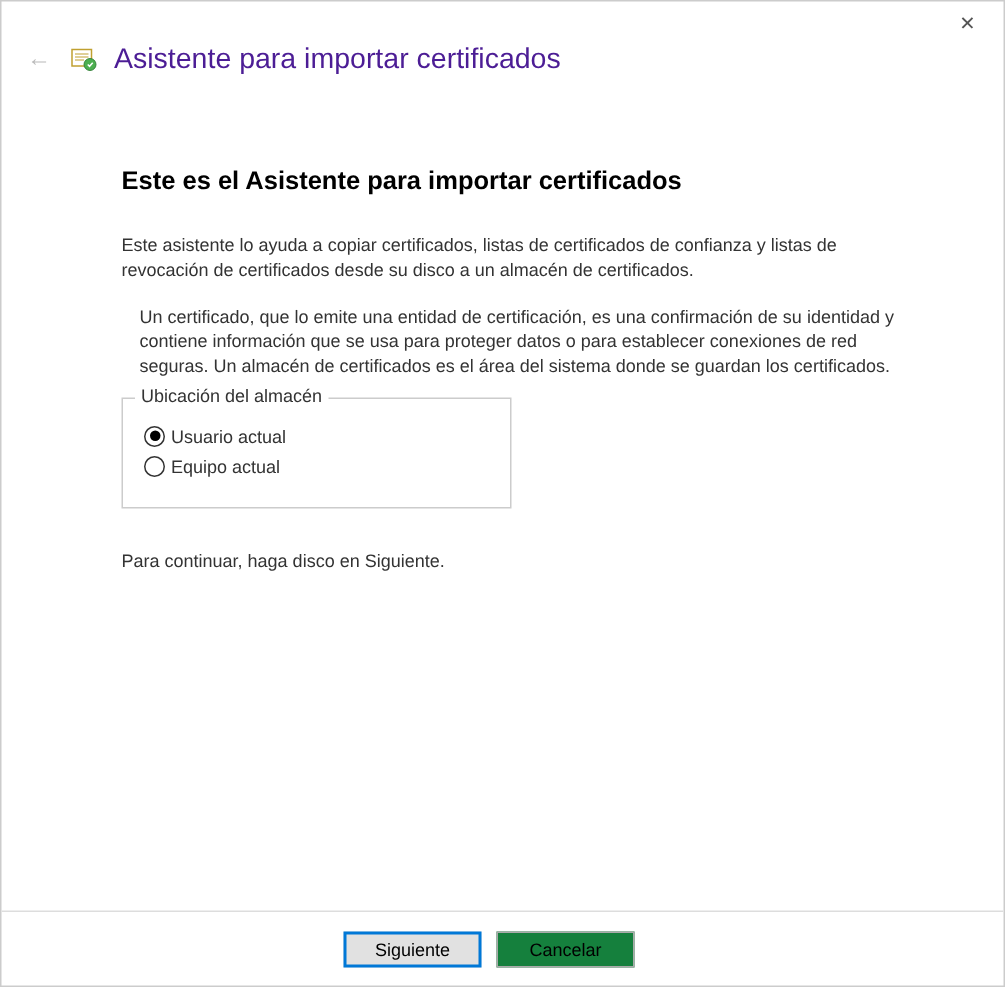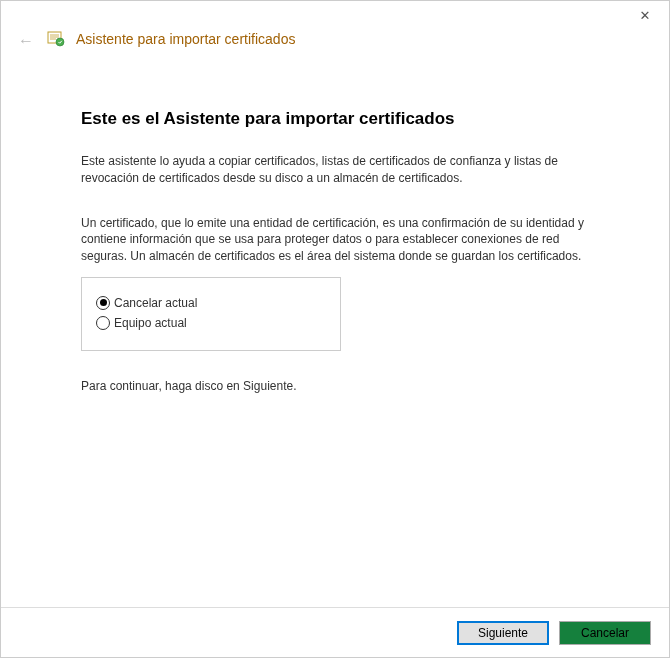--- a/index.html
+++ b/index.html
@@ -48,40 +48,41 @@
     .cert-icon {
       width: 20px;
       height: 20px;
       position: relative;
     }
     .cert-icon svg {
       width: 20px;
       height: 20px;
     }
     .header-title {
-      font-size: 14px;
-      color: #a16207;
+      font-size: 19px;
+      color: #4c1d95;
     }
     .content {
       padding: 60px 70px 0 80px;
     }
     .main-heading {
       font-size: 17px;
       font-weight: bold;
       color: #000;
       margin-bottom: 24px;
     }
     .para {
       font-size: 12px;
       color: #333;
       line-height: 1.4;
-      margin-bottom: 28px;
+      margin-bottom: 14px;
     }
     .para2 {
       margin-bottom: 12px;
+      margin-left: 12px;
     }
     .fieldset {
       border: 1px solid #ccc;
       width: 260px;
       padding: 12px 14px 14px 14px;
       margin-bottom: 28px;
       position: relative;
     }
     .legend {
       position: absolute;
@@ -125,21 +126,21 @@
       color: #333;
     }
     .footer {
       position: absolute;
       bottom: 0;
       left: 0;
       right: 0;
       height: 50px;
       border-top: 1px solid #ddd;
       display: flex;
-      justify-content: flex-end;
+      justify-content: center;
       align-items: center;
       padding-right: 18px;
       gap: 10px;
     }
     .btn {
       min-width: 92px;
       height: 24px;
       border: 1px solid #aaa;
       background: #15803d;
       font-size: 12px;
@@ -177,23 +178,24 @@
 </div>
 
 <div class="content">
   <div class="main-heading">Este es el Asistente para importar certificados</div>
 
   <div class="para">Este asistente lo ayuda a copiar certificados, listas de certificados de confianza y listas de revocación de certificados desde su disco a un almacén de certificados.</div>
 
   <div class="para para2">Un certificado, que lo emite una entidad de certificación, es una confirmación de su identidad y contiene información que se usa para proteger datos o para establecer conexiones de red seguras. Un almacén de certificados es el área del sistema donde se guardan los certificados.</div>
 
   <div class="fieldset">
+    <div class="legend">Ubicación del almacén</div>
     <div class="radio-row">
       <div class="radio checked"></div>
-      <span class="radio-label">Cancelar actual</span>
+      <span class="radio-label">Usuario actual</span>
     </div>
     <div class="radio-row">
       <div class="radio"></div>
       <span class="radio-label">Equipo actual</span>
     </div>
   </div>
 
   <div class="continue-text">Para continuar, haga disco en Siguiente.</div>
 </div>
 

